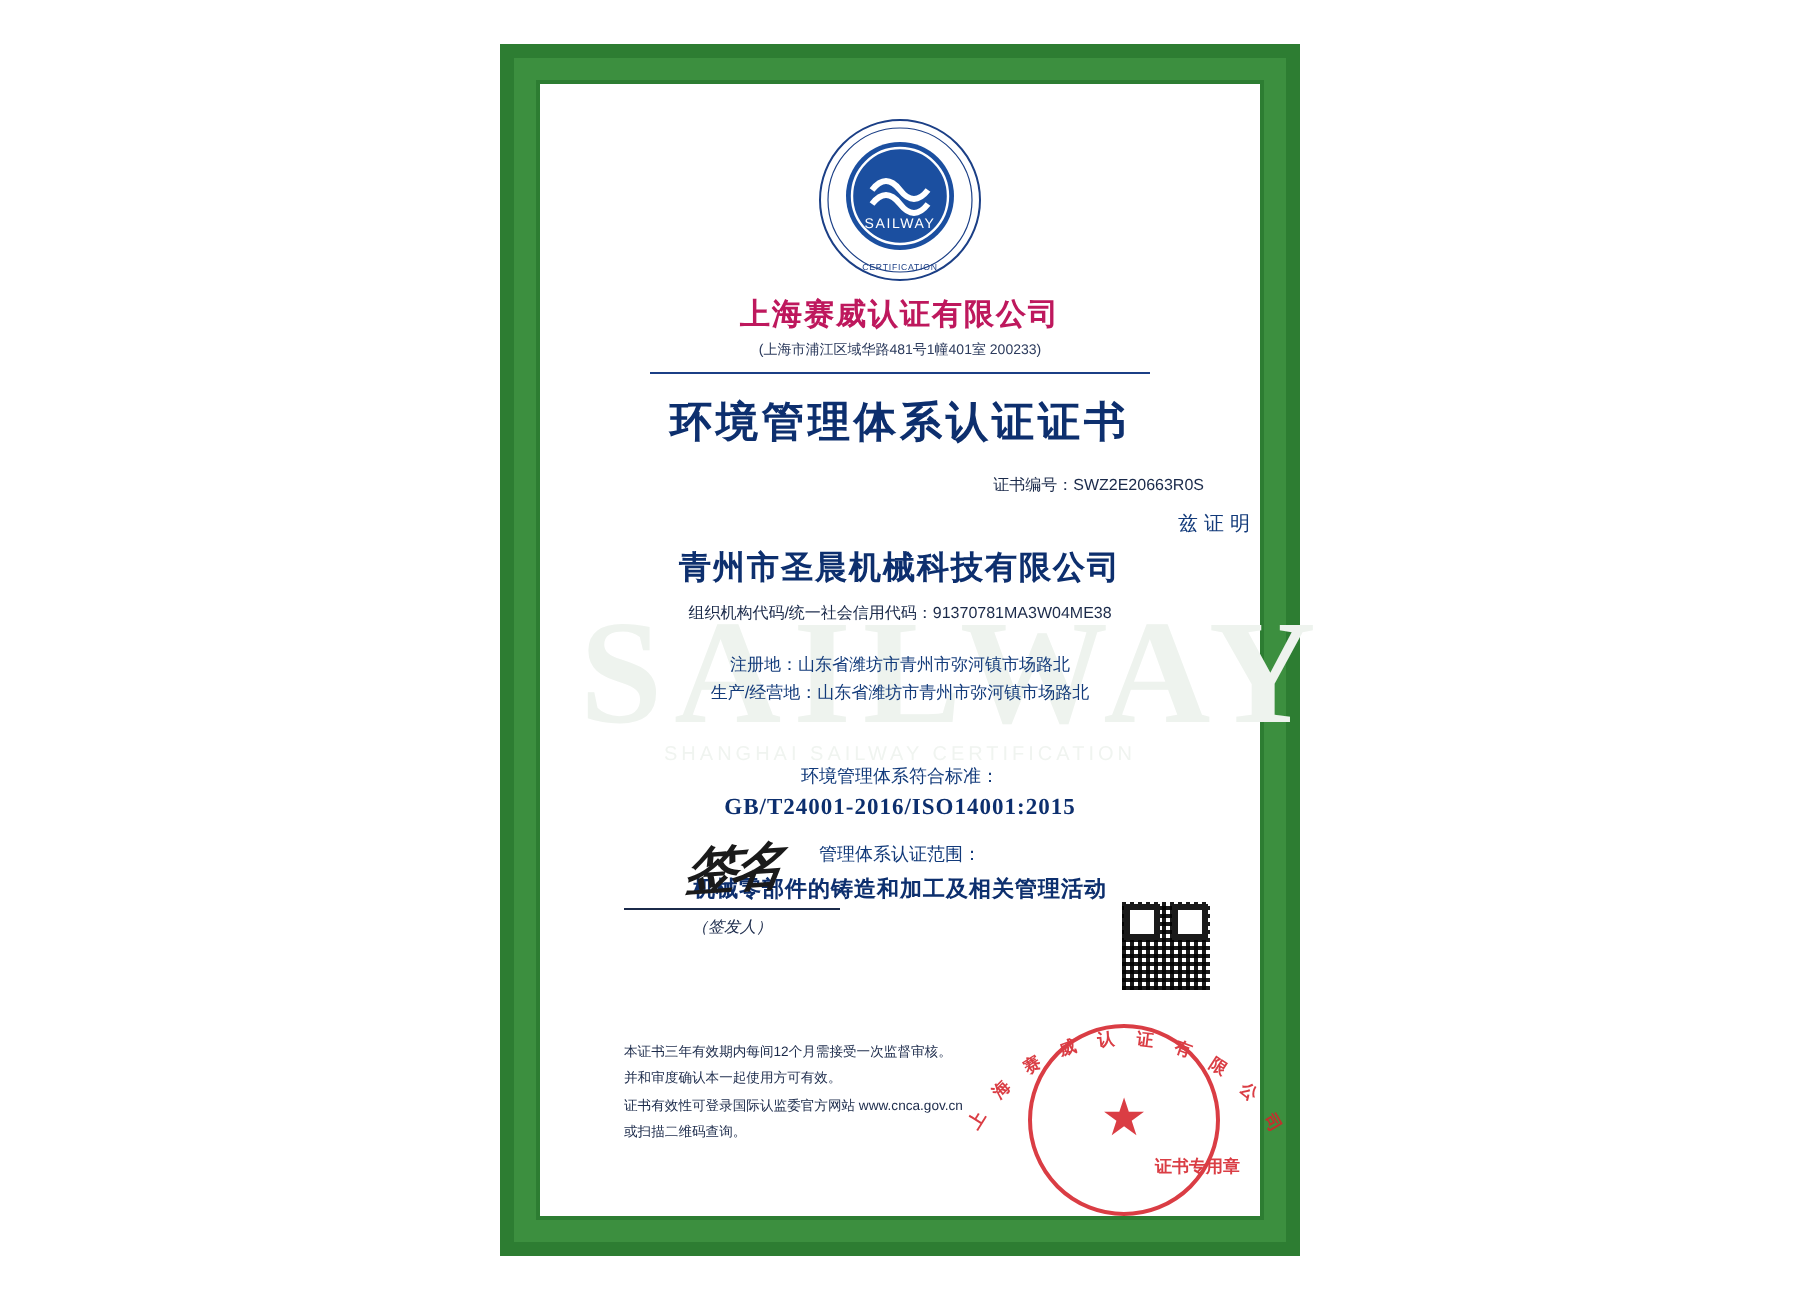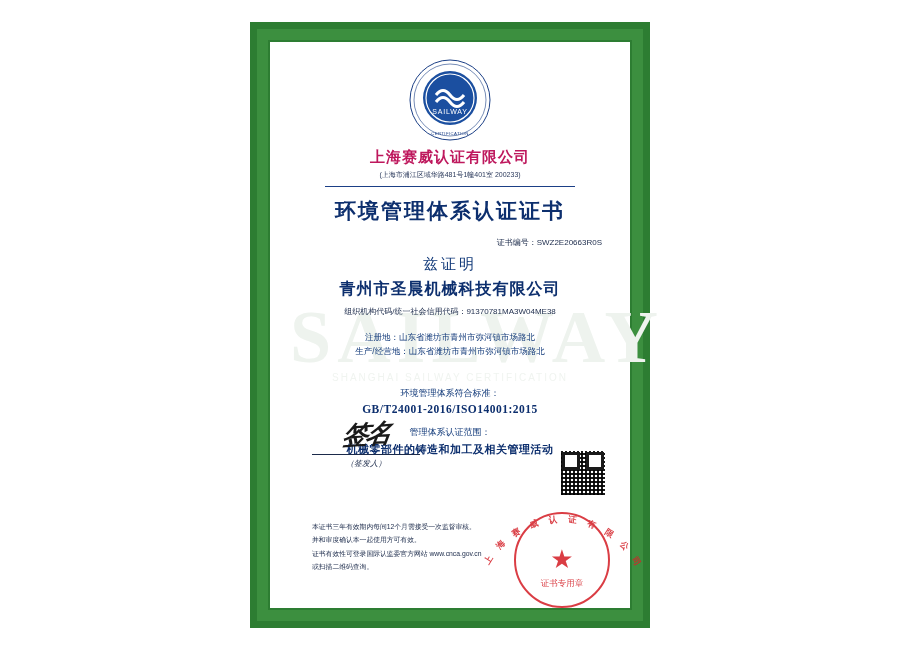--- a/index.html
+++ b/index.html
@@ -139,23 +139,24 @@
   .cert-number-row {
     margin-top: 12px;
     font-size: 8px;
     color: #1b2a4a;
     text-align: right;
     padding-right: 26px;
   }
 
   .hereby {
     margin-top: 7px;
-    font-size: 15px;
+    font-size: 10px;
     color: #123a7a;
     letter-spacing: 3px;
+    text-align: right;
   }
 
   .company-name {
     margin-top: 5px;
     font-size: 16px;
     font-weight: bold;
     color: #0d2f6e;
     letter-spacing: 1px;
     font-family: "Liberation Serif", serif;
   }
@@ -304,26 +305,26 @@
     left: 50%;
     top: 50%;
     font-size: 8.5px;
     font-weight: bold;
     transform-origin: 0 46px;
     color: #d5232b;
     font-family: "Liberation Serif", serif;
   }
   .seal-bottom {
     position: absolute;
-    left: 0;
+    left: 12px;
     bottom: 16px;
     width: 92px;
-    text-align: center;
+    text-align: right;
     font-size: 8.5px;
-    font-weight: normal;
+    font-weight: bold;
     color: #d5232b;
     font-family: "Liberation Serif", serif;
   }
 
   
   .footer-notes {
     position: absolute;
     left: 40px;
     top: 476px;
     width: 230px;

